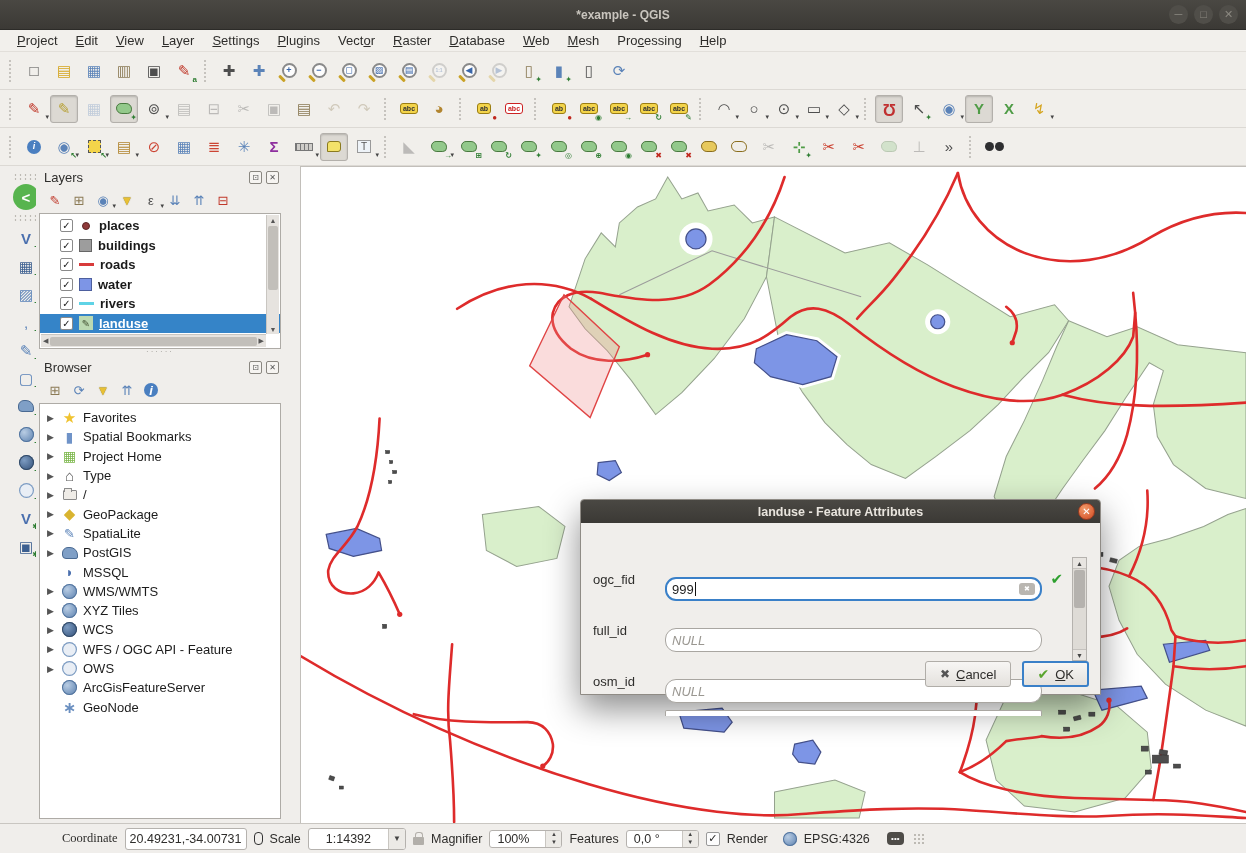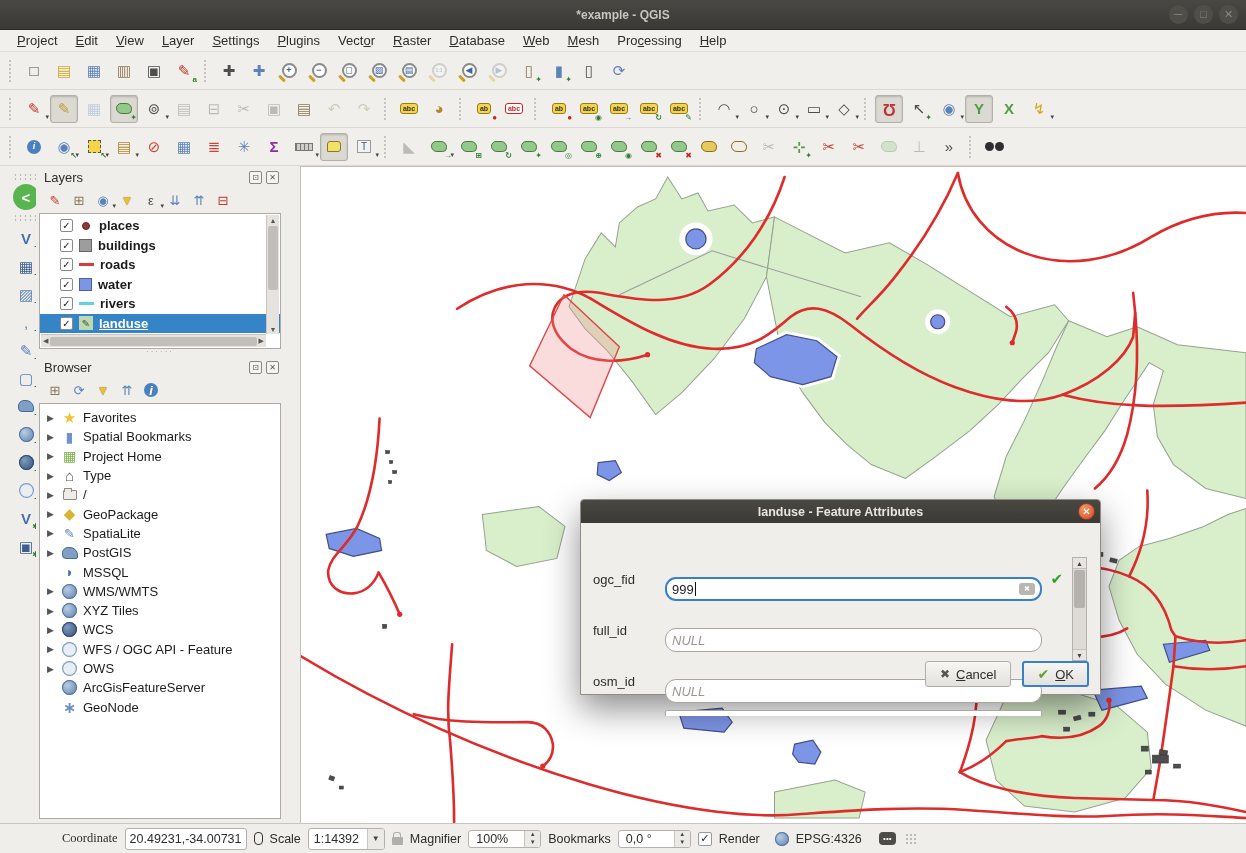--- a/index.html
+++ b/index.html
@@ -196,21 +196,21 @@
   .locator { display:flex; align-items:center; gap:6px; border:1px solid #b5b2ae;
     background:#fbfaf8; border-radius:3px; height:22px; width:258px; padding:0 7px;
     color:#8a8781; font-size:13px; }
   .magsm { width:10px; height:10px; border:1.5px solid #8a8781; border-radius:50%; position:relative; flex:none; }
   .magsm::after { content:""; position:absolute; width:5px; height:1.5px; background:#8a8781;
     bottom:-2px; left:-4px; transform:rotate(45deg); }
   .valbox { border:1px solid #b5b2ae; background:#fff; height:22px; display:flex;
     align-items:center; justify-content:center; padding:0 7px; border-radius:3px; }
   .combo { display:flex; align-items:stretch; border:1px solid #b5b2ae; background:#fff;
     height:22px; border-radius:3px; overflow:hidden; }
-  .combo .val { display:flex; align-items:center; padding:0 5px; min-width:58px; }
+  .combo .val { display:flex; align-items:center; padding:0 17px; min-width:58px; }
   .combo .drop { width:17px; background:#eceae6; border-left:1px solid #c9c6c1;
     display:flex; align-items:center; justify-content:center; font-size:8px; color:#444; }
   .spin { display:flex; align-items:stretch; border:1px solid #b5b2ae; background:#fff;
     height:18px; border-radius:3px; overflow:hidden;justify-content:flex-end; }
   .spin .val { display:flex; align-items:center; padding:0 7px; min-width:55px; }
   .spin .arrows { width:16px; background:#eceae6; border-left:1px solid #c9c6c1;
     display:flex; flex-direction:column; align-items:center; justify-content:center;
     font-size:6px; color:#444; line-height:1.3; }
   .mouseic { width:9px; height:13px; border:1.5px solid #333; border-radius:4px; position:relative; }
   .lockic { width:11px; height:8px; background:#b2afaa; border-radius:1px; position:relative; margin-top:5px; }
@@ -988,21 +988,21 @@
   <div class="combo">
     <span class="val">1:14392</span>
     <span class="drop">▼</span>
   </div>
   <span class="lockic"></span>
   <span>Magnifier</span>
   <div class="spin">
     <span class="val">100%</span>
     <span class="arrows">▲<br>▼</span>
   </div>
-  <span>Bookmarks</span>
+  <span>Features</span>
   <div class="spin">
     <span class="val">0,0 °</span>
     <span class="arrows">▲<br>▼</span>
   </div>
   <span class="sbcb" id="render-cb">✓</span>
   <span>Render</span>
   <span class="globe sbglobe" style="margin-left:8px;"></span>
   <span>EPSG:4326</span>
   <span class="msgic" style="margin-left:10px;">•••</span>
   <span class="resizegrip"></span>

